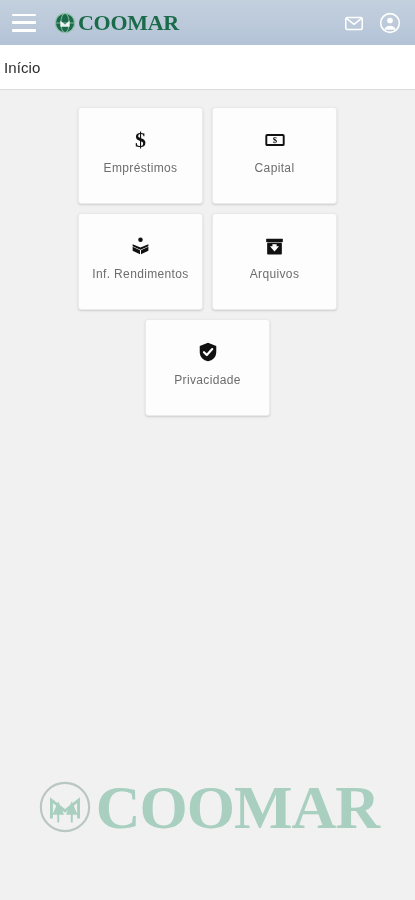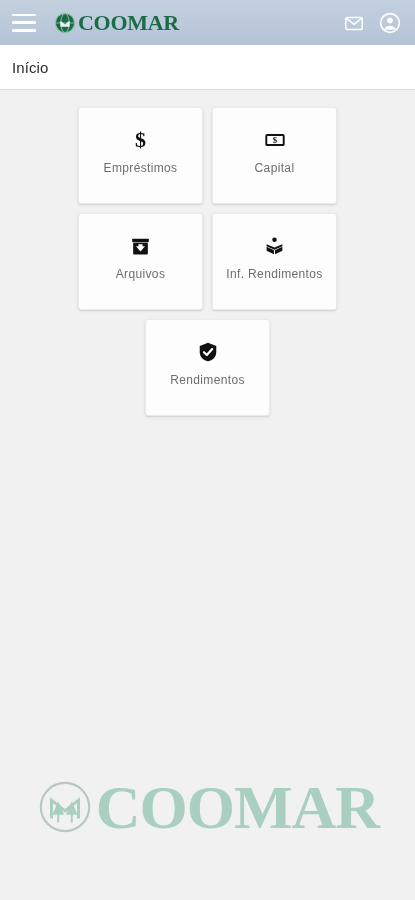--- a/index.html
+++ b/index.html
@@ -95,21 +95,21 @@
   }
 
   
   .breadcrumb-bar {
     height: 45px;
     flex: 0 0 45px;
     background: #ffffff;
     border-bottom: 1px solid #dcdcdc;
     display: flex;
     align-items: center;
-    padding: 0 12px;
+    padding: 0 4px;
   }
   .breadcrumb-text {
     font-size: 15px;
     color: #2b2b2b;
     letter-spacing: 0.1px;
   }
 
   
   .content {
     flex: 1 1 auto;
@@ -260,49 +260,49 @@
             <rect x="2.5" y="6.5" width="19" height="11" rx="1" fill="none" stroke="#111" stroke-width="2.1"></rect>
             <text x="12" y="15.6" font-family="Liberation Serif, serif" font-size="9.5" font-weight="bold" fill="#111" text-anchor="middle">$</text>
           </svg>
         </div>
         <div class="tile-label">Capital</div>
       </div>
 
       <div class="tile">
         <div class="tile-icon">
           <svg width="21" height="21" viewBox="0 0 24 24">
+            <circle cx="12" cy="4.3" r="2.6" fill="#111"></circle>
+            <path d="M3 9.5 L12 13.2 L21 9.5 L21 11.6 L12 15.6 L3 11.6 Z" fill="#111"></path>
+            <path d="M3 12.4 L11.4 16.2 L11.4 20.8 L3 16.9 Z" fill="#111"></path>
+            <path d="M21 12.4 L12.6 16.2 L12.6 20.8 L21 16.9 Z" fill="#111"></path>
+          </svg>
+        </div>
+        <div class="tile-label">Inf. Rendimentos</div>
+      </div>
+
+      <div class="tile">
+        <div class="tile-icon">
+          <svg width="21" height="21" viewBox="0 0 24 24">
             <rect x="2.5" y="3" width="19" height="4" rx="0.6" fill="#111"></rect>
             <rect x="3.6" y="7.6" width="16.8" height="13.4" rx="1" fill="#111"></rect>
             <path d="M12 17.6 L6.8 11.6 L17.2 11.6 Z" fill="#ffffff"></path>
             <rect x="9.6" y="9.4" width="4.8" height="3" fill="#ffffff"></rect>
           </svg>
         </div>
         <div class="tile-label">Arquivos</div>
       </div>
 
       <div class="tile">
         <div class="tile-icon">
-          <svg width="21" height="21" viewBox="0 0 24 24">
-            <circle cx="12" cy="4.3" r="2.6" fill="#111"></circle>
-            <path d="M3 9.5 L12 13.2 L21 9.5 L21 11.6 L12 15.6 L3 11.6 Z" fill="#111"></path>
-            <path d="M3 12.4 L11.4 16.2 L11.4 20.8 L3 16.9 Z" fill="#111"></path>
-            <path d="M21 12.4 L12.6 16.2 L12.6 20.8 L21 16.9 Z" fill="#111"></path>
-          </svg>
-        </div>
-        <div class="tile-label">Inf. Rendimentos</div>
-      </div>
-
-      <div class="tile">
-        <div class="tile-icon">
           <svg width="22" height="22" viewBox="0 0 24 24">
             <path d="M12 1.8 L21 5.4 V12 c0 5.6 -3.9 9.1 -9 10.2 C6.9 21.1 3 17.6 3 12 V5.4 Z" fill="#111"></path>
             <path d="M7.6 12.2 L10.7 15.3 L16.6 8.8" fill="none" stroke="#ffffff" stroke-width="2.4" stroke-linecap="round" stroke-linejoin="round"></path>
           </svg>
         </div>
-        <div class="tile-label">Rendimentos</div>
+        <div class="tile-label">Privacidade</div>
       </div>
 
     </div>
 
     <div class="watermark">
       <svg class="watermark-emblem" viewBox="0 0 60 60">
         <circle cx="30" cy="30" r="25" fill="none" stroke="#b9c6c2" stroke-width="2.2"></circle>
         <path d="M16 42 V23 L30 34 L44 23 V42" fill="none" stroke="#a8cfc0" stroke-width="3"></path>
         <path d="M23 24 L29 38 H17 Z" fill="#a8cfc0"></path>
         <path d="M37 24 L43 38 H31 Z" fill="#a8cfc0"></path>

